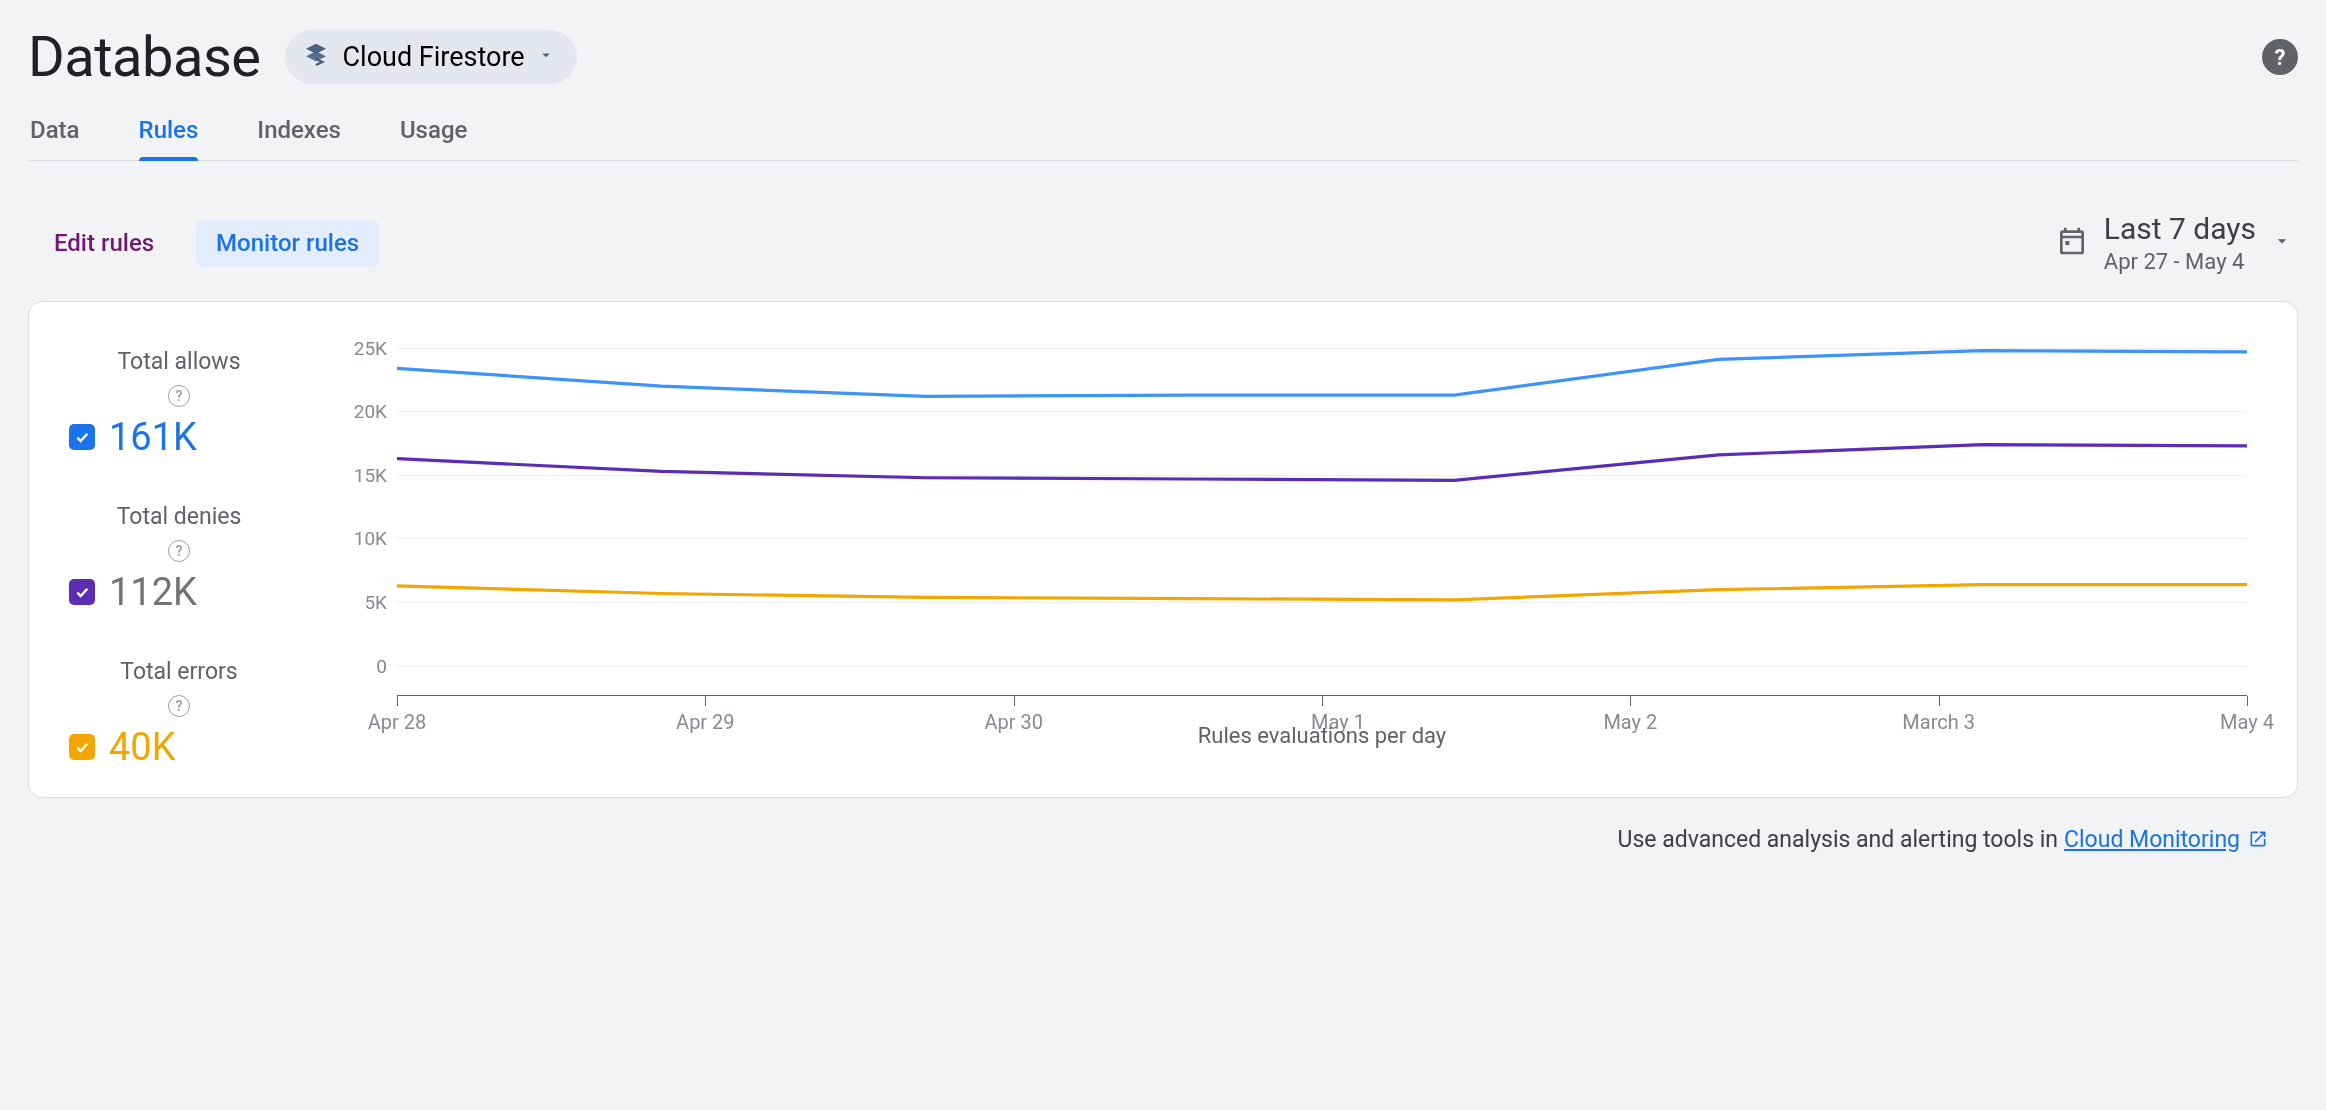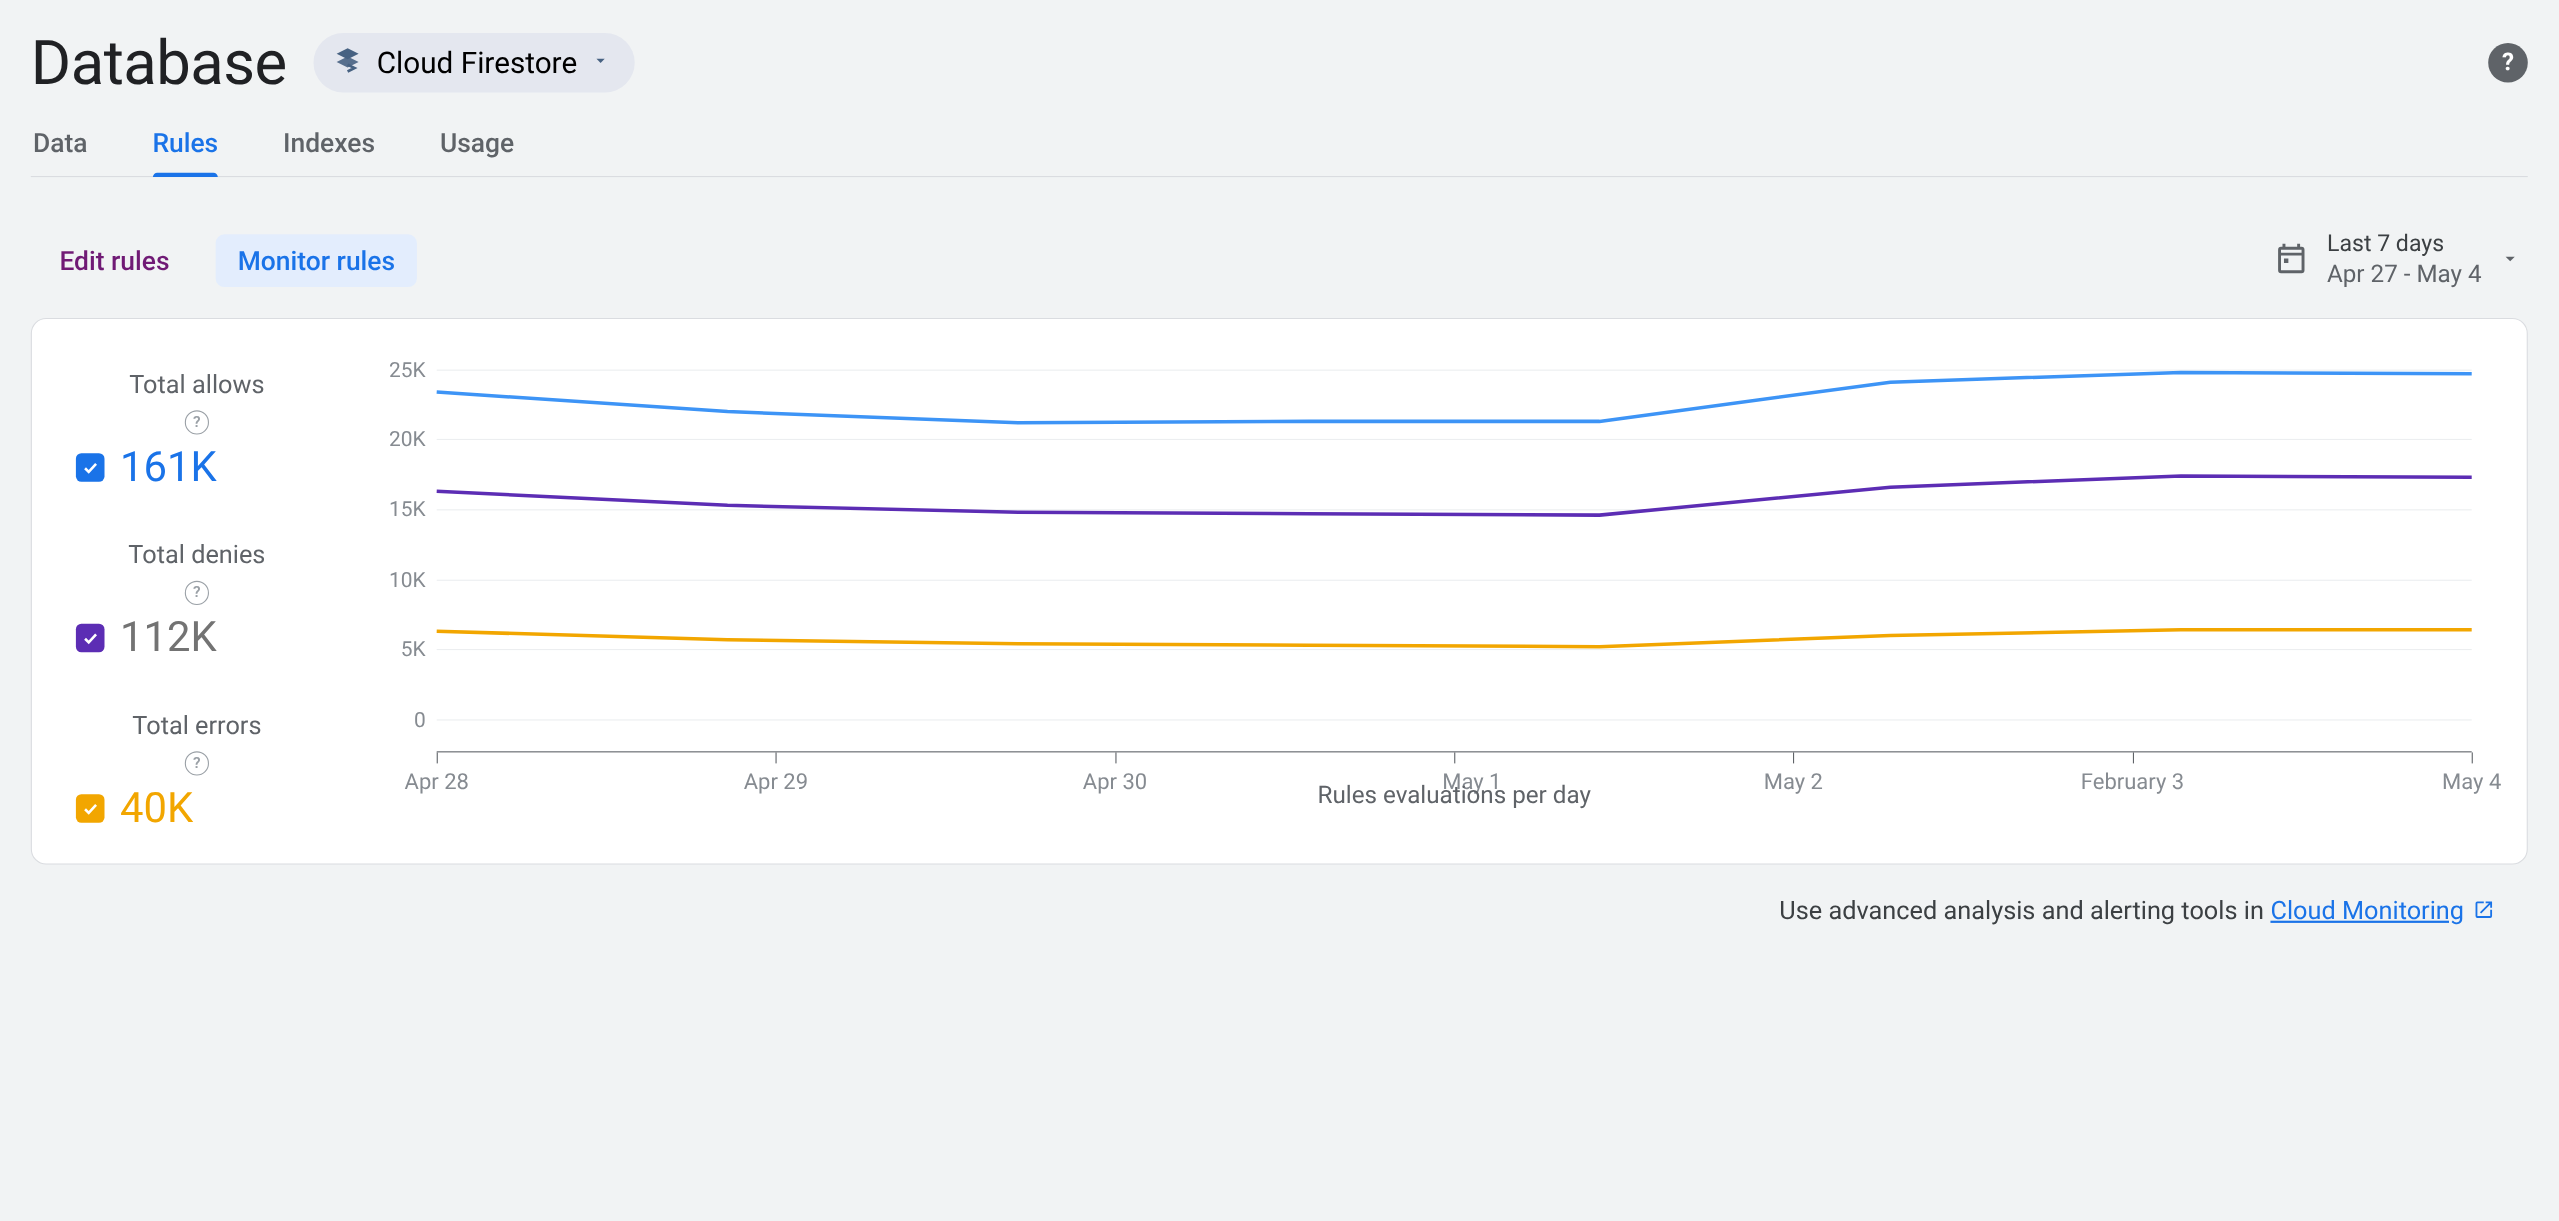--- a/index.html
+++ b/index.html
@@ -91,21 +91,21 @@
 
   .date-picker {
     margin-left: auto;
     display: flex;
     align-items: center;
     gap: 16px;
     cursor: pointer;
   }
   .date-picker .cal-icon { color: #5f6368; }
   .date-lines { display: flex; flex-direction: column; line-height: 1.3; }
-  .date-l1 { font-size: 21px; color: #3c4043; }
+  .date-l1 { font-size: 30px; color: #3c4043; }
   .date-l2 { font-size: 22px; color: #5f6368; }
   .date-caret { color: #5f6368; }
 
   .card {
     background: #fff;
     border: 1px solid #dadce0;
     border-radius: 14px;
     padding: 46px 40px 28px 40px;
     display: flex;
     gap: 30px;
@@ -275,21 +275,21 @@
           <div class="xtick-label" style="left: 0%;">Apr 28</div>
           <div class="xtick-mark" style="left: 16.6667%;"></div>
           <div class="xtick-label" style="left: 16.6667%;">Apr 29</div>
           <div class="xtick-mark" style="left: 33.3333%;"></div>
           <div class="xtick-label" style="left: 33.3333%;">Apr 30</div>
           <div class="xtick-mark" style="left: 50%;"></div>
           <div class="xtick-label" style="left: 50%; margin-left: 16px;">May 1</div>
           <div class="xtick-mark" style="left: 66.6667%;"></div>
           <div class="xtick-label" style="left: 66.6667%;">May 2</div>
           <div class="xtick-mark" style="left: 83.3333%;"></div>
-          <div class="xtick-label" style="left: 83.3333%;">February 3</div>
+          <div class="xtick-label" style="left: 83.3333%;">March 3</div>
           <div class="xtick-mark" style="left: 100%;"></div>
           <div class="xtick-label" style="left: 100%;">May 4</div>
         </div>
       <div class="xlabel">Rules evaluations per day</div>
     </div>
   </div>
 
   <div class="footer-link-row">
     <span>Use advanced analysis and alerting tools in </span>
     <a class="footer-link">

